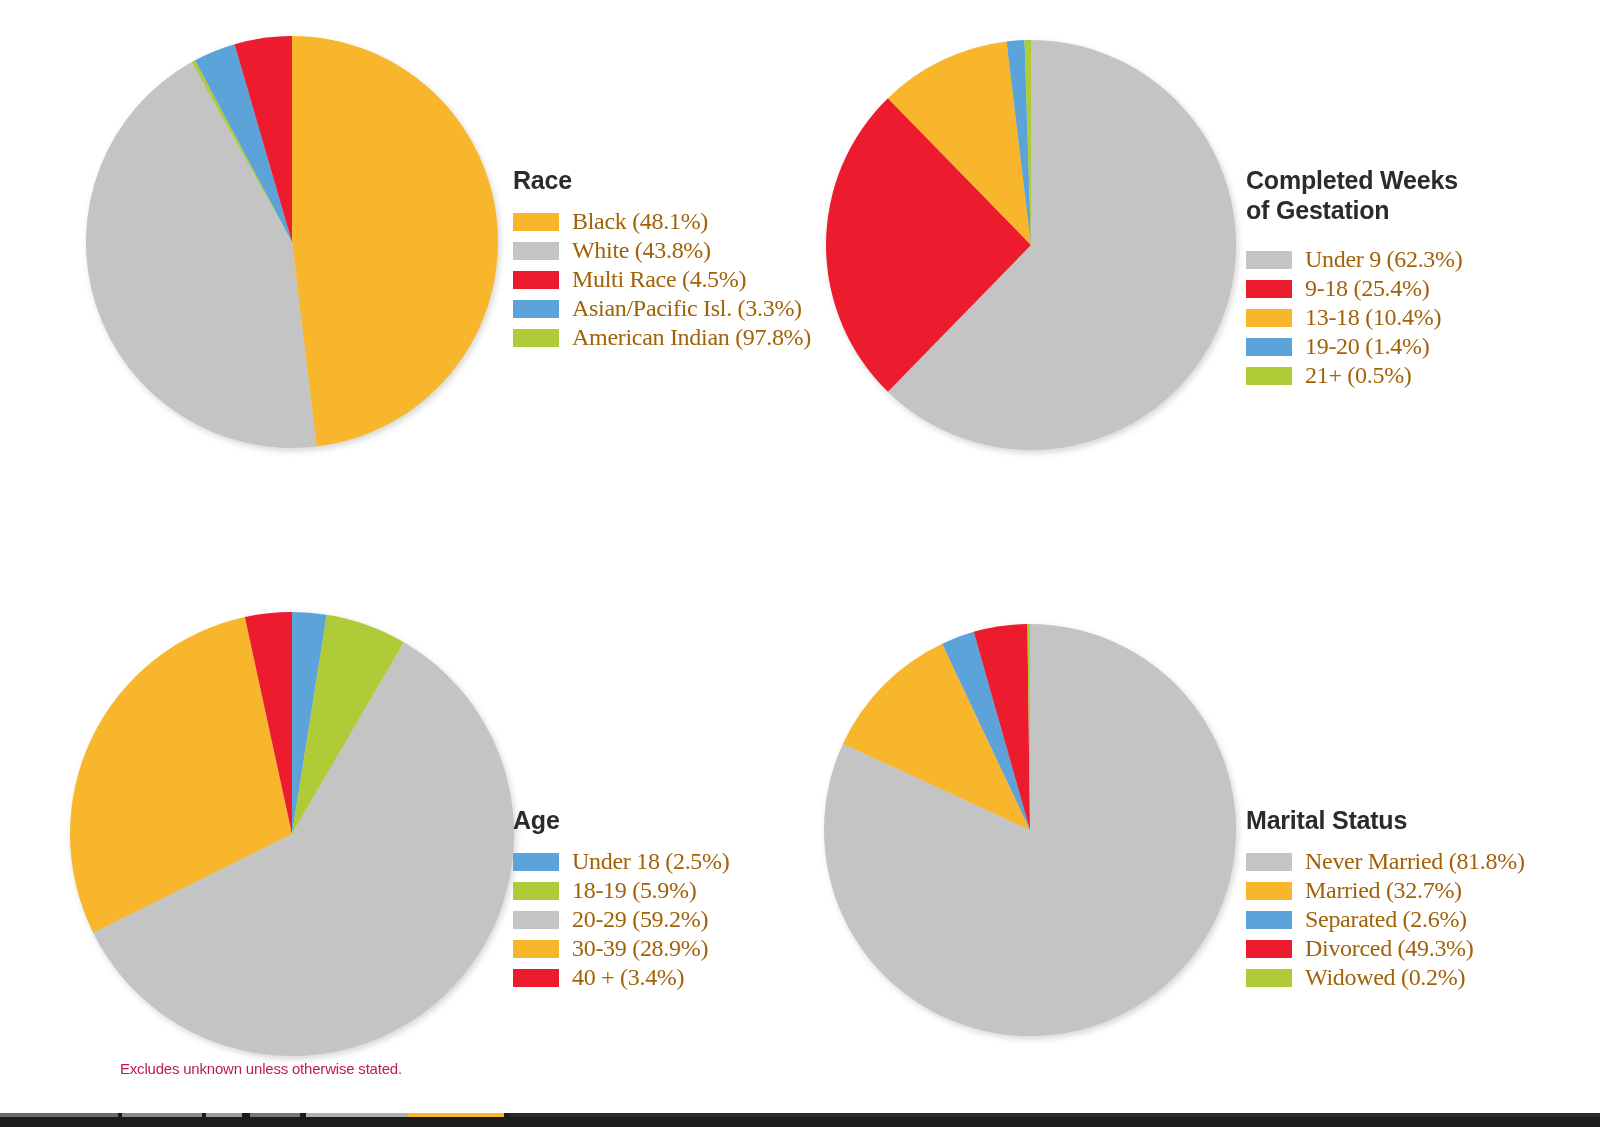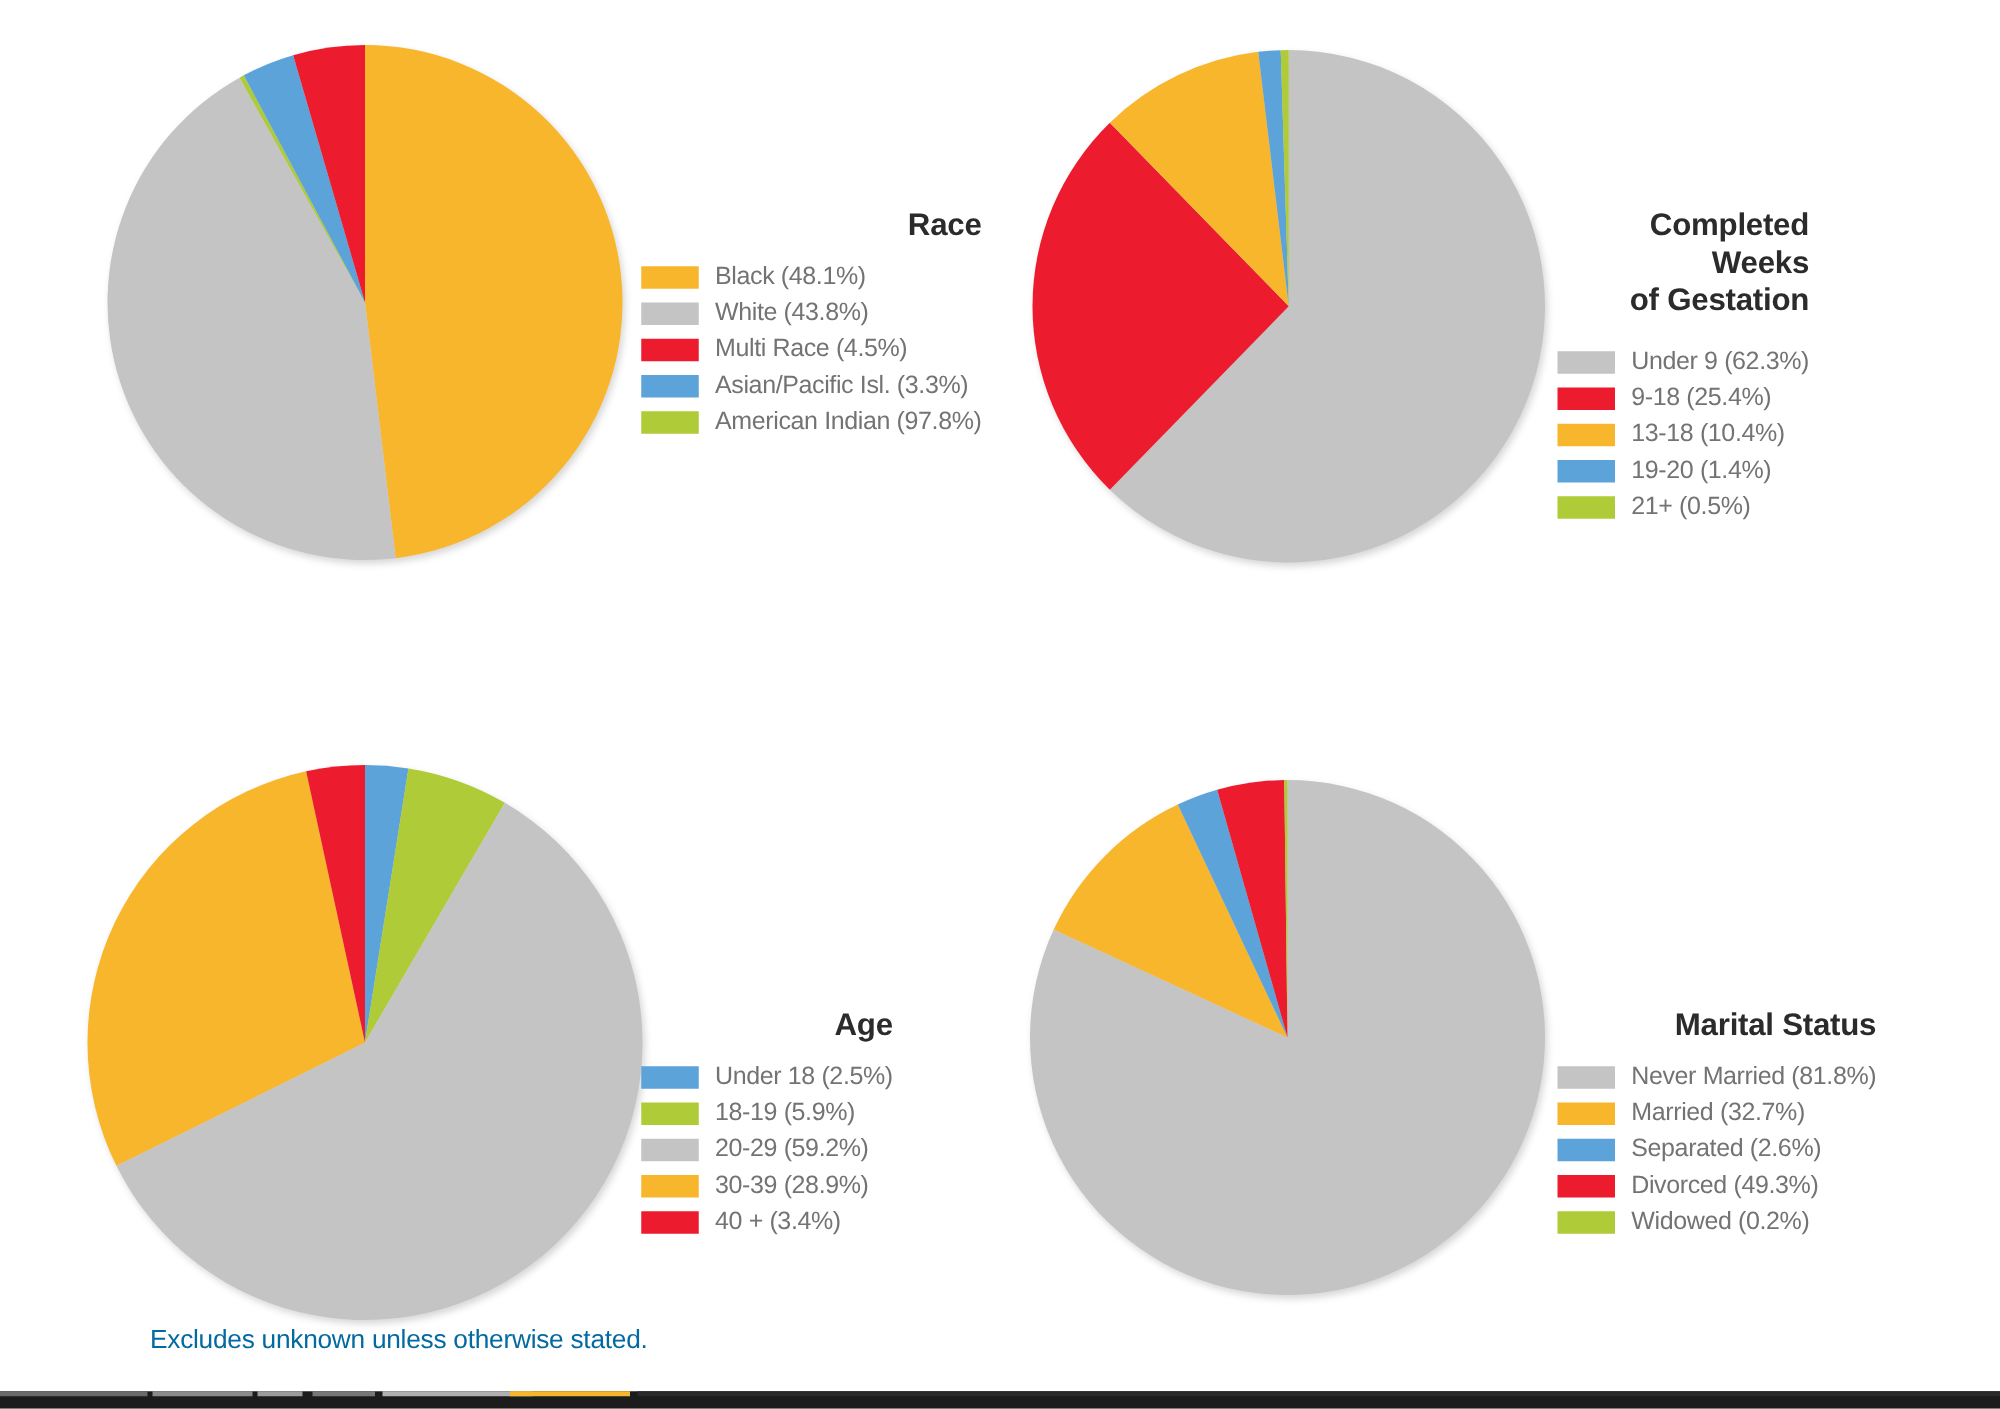--- a/index.html
+++ b/index.html
@@ -15,21 +15,20 @@
     font-family: "Liberation Sans", sans-serif;
     -webkit-font-smoothing: antialiased;
   }
 
   .canvas {
     position: absolute;
     left: 0; top: 0;
     width: 1600px;
     height: 1055px;
     background: #ffffff;
-    text-align: right;
   }
 
   
   .chart-block {
     position: absolute;
   }
   .pie-wrap {
     position: absolute;
   }
   .pie-svg {
@@ -59,35 +58,35 @@
     align-items: center;
     height: 29px;
   }
   .swatch {
     width: 46px;
     height: 18px;
     flex: 0 0 46px;
     margin-right: 13px;
   }
   .legend-label {
-    font-family: Liberation Sans, sans-serif;
-    font-size: 20px;
-    color: #737373;
+    font-family: Liberation Serif, serif;
+    font-size: 24px;
+    color: #a16207;
     letter-spacing: -0.3px;
     white-space: nowrap;
   }
 
   
   .footnote {
     position: absolute;
     left: 120px;
     top: 1060px;
     font-family: "Liberation Sans", sans-serif;
-    font-size: 21px;
-    color: #0369a1;
+    font-size: 15px;
+    color: #be185d;
     letter-spacing: -0.2px;
   }
 
   
   .bottom-band {
     position: absolute;
     left: 0;
     top: 1113px;
     width: 1600px;
     height: 14px;

